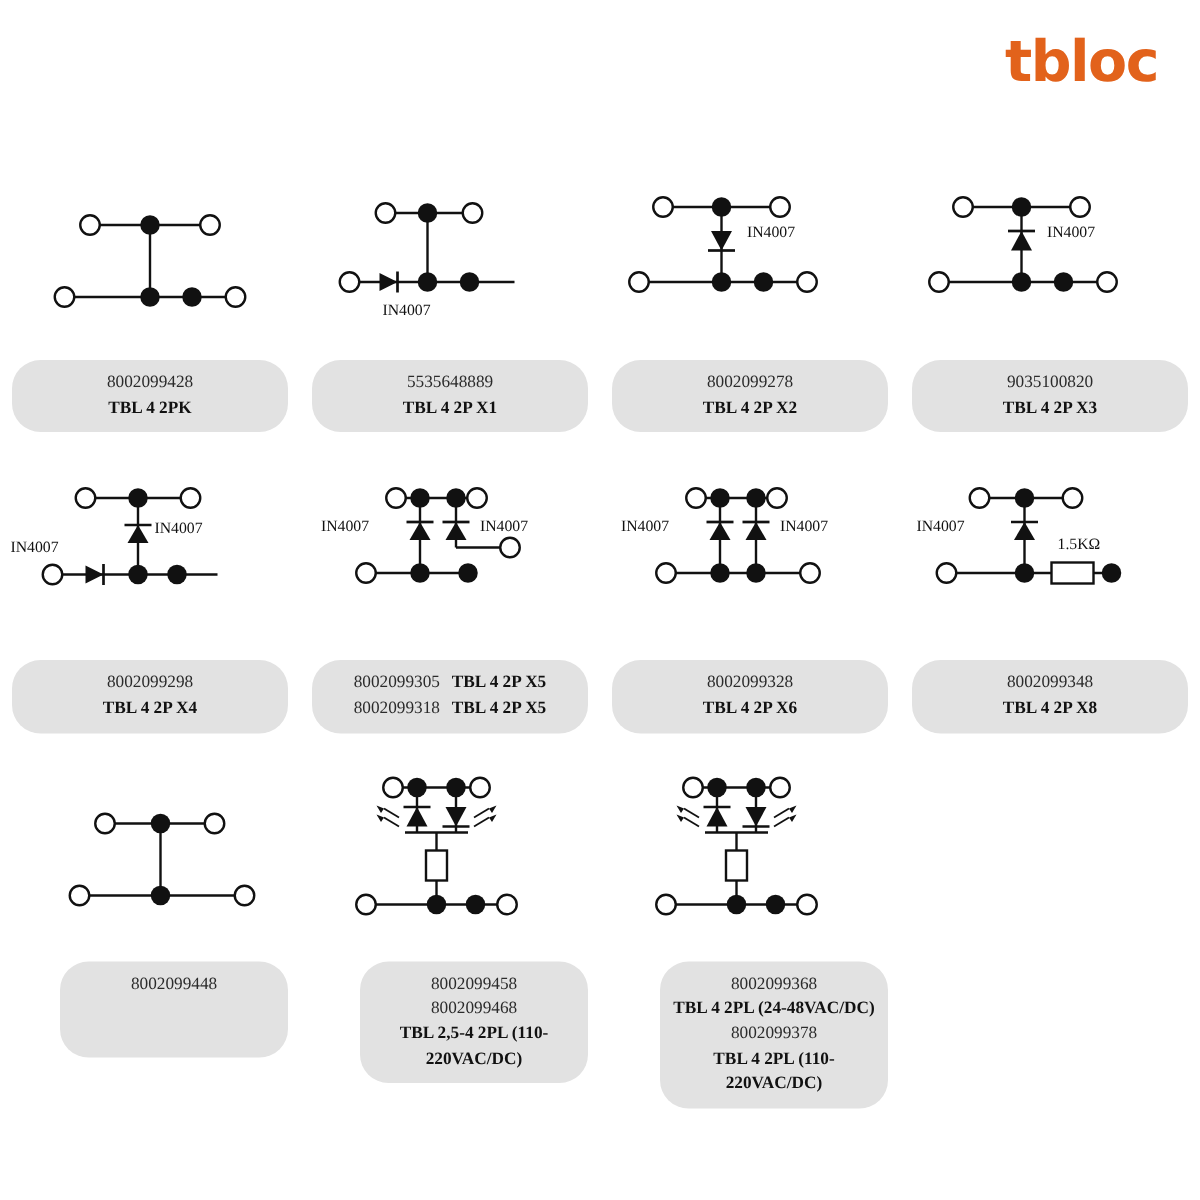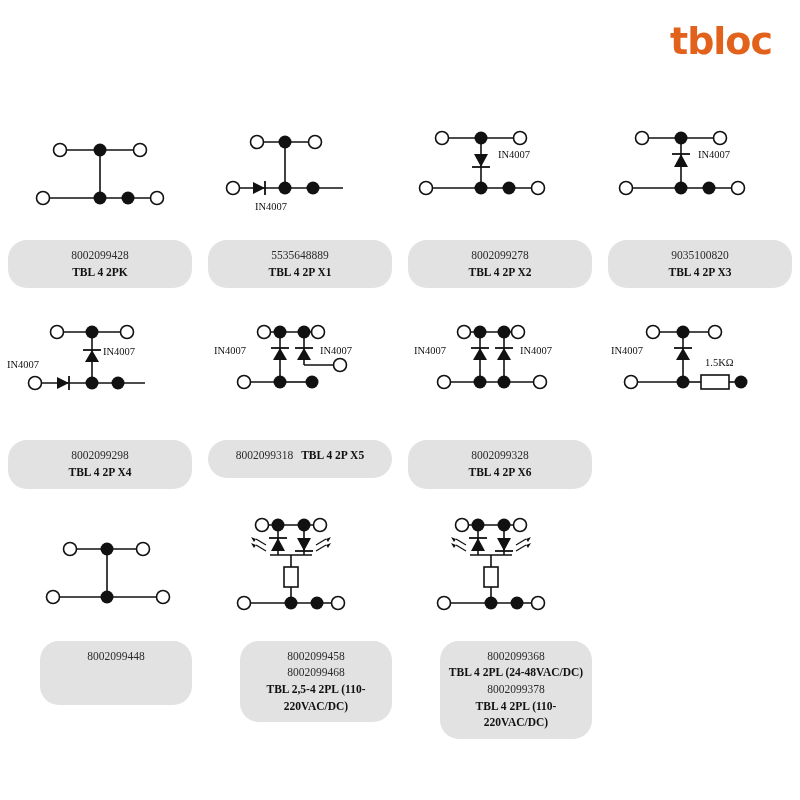--- a/index.html
+++ b/index.html
@@ -282,20 +282,24 @@
             <circle cx="80" cy="22" r="6.5" fill="#111"></circle>
             <circle cx="104" cy="22" r="6.5" fill="#111"></circle>
             <circle cx="80" cy="72" r="6.5" fill="#111"></circle>
             <circle cx="112" cy="72" r="6.5" fill="#111"></circle>
             <text class="lbl" x="14" y="44">IN4007</text>
             <text class="lbl" x="120" y="44">IN4007</text>
           </svg>
         </div>
         <div class="caption">
           <span class="pair">
+            <span class="code">8002099305</span>
+            <span class="name">TBL 4 2P X5</span>
+          </span>
+          <span class="pair">
             <span class="code">8002099318</span>
             <span class="name">TBL 4 2P X5</span>
           </span>
         </div>
       </div>
 
       <div class="cell">
         <div class="art">
           <svg width="200" height="120" viewBox="0 0 200 120">
             <g stroke="#111" stroke-width="1.6" fill="none">
@@ -349,20 +353,24 @@
             <circle cx="48" cy="22" r="6.5" fill="#fff" stroke="#111" stroke-width="1.6"></circle>
             <circle cx="110" cy="22" r="6.5" fill="#fff" stroke="#111" stroke-width="1.6"></circle>
             <circle cx="26" cy="72" r="6.5" fill="#fff" stroke="#111" stroke-width="1.6"></circle>
             <circle cx="78" cy="22" r="6.5" fill="#111"></circle>
             <circle cx="78" cy="72" r="6.5" fill="#111"></circle>
             <circle cx="136" cy="72" r="6.5" fill="#111"></circle>
             <text class="lbl" x="6" y="44">IN4007</text>
             <text class="lbl" x="100" y="56">1.5KΩ</text>
           </svg>
         </div>
+        <div class="caption">
+          <span class="code">8002099348</span>
+          <span class="name">TBL 4 2P X8</span>
+        </div>
       </div>
     </div>
 
     <div class="row-spacer"></div>
 
     <div class="row">
 
       <div class="cell">
         <div class="art">
           <svg width="150" height="120" viewBox="0 0 150 120">

